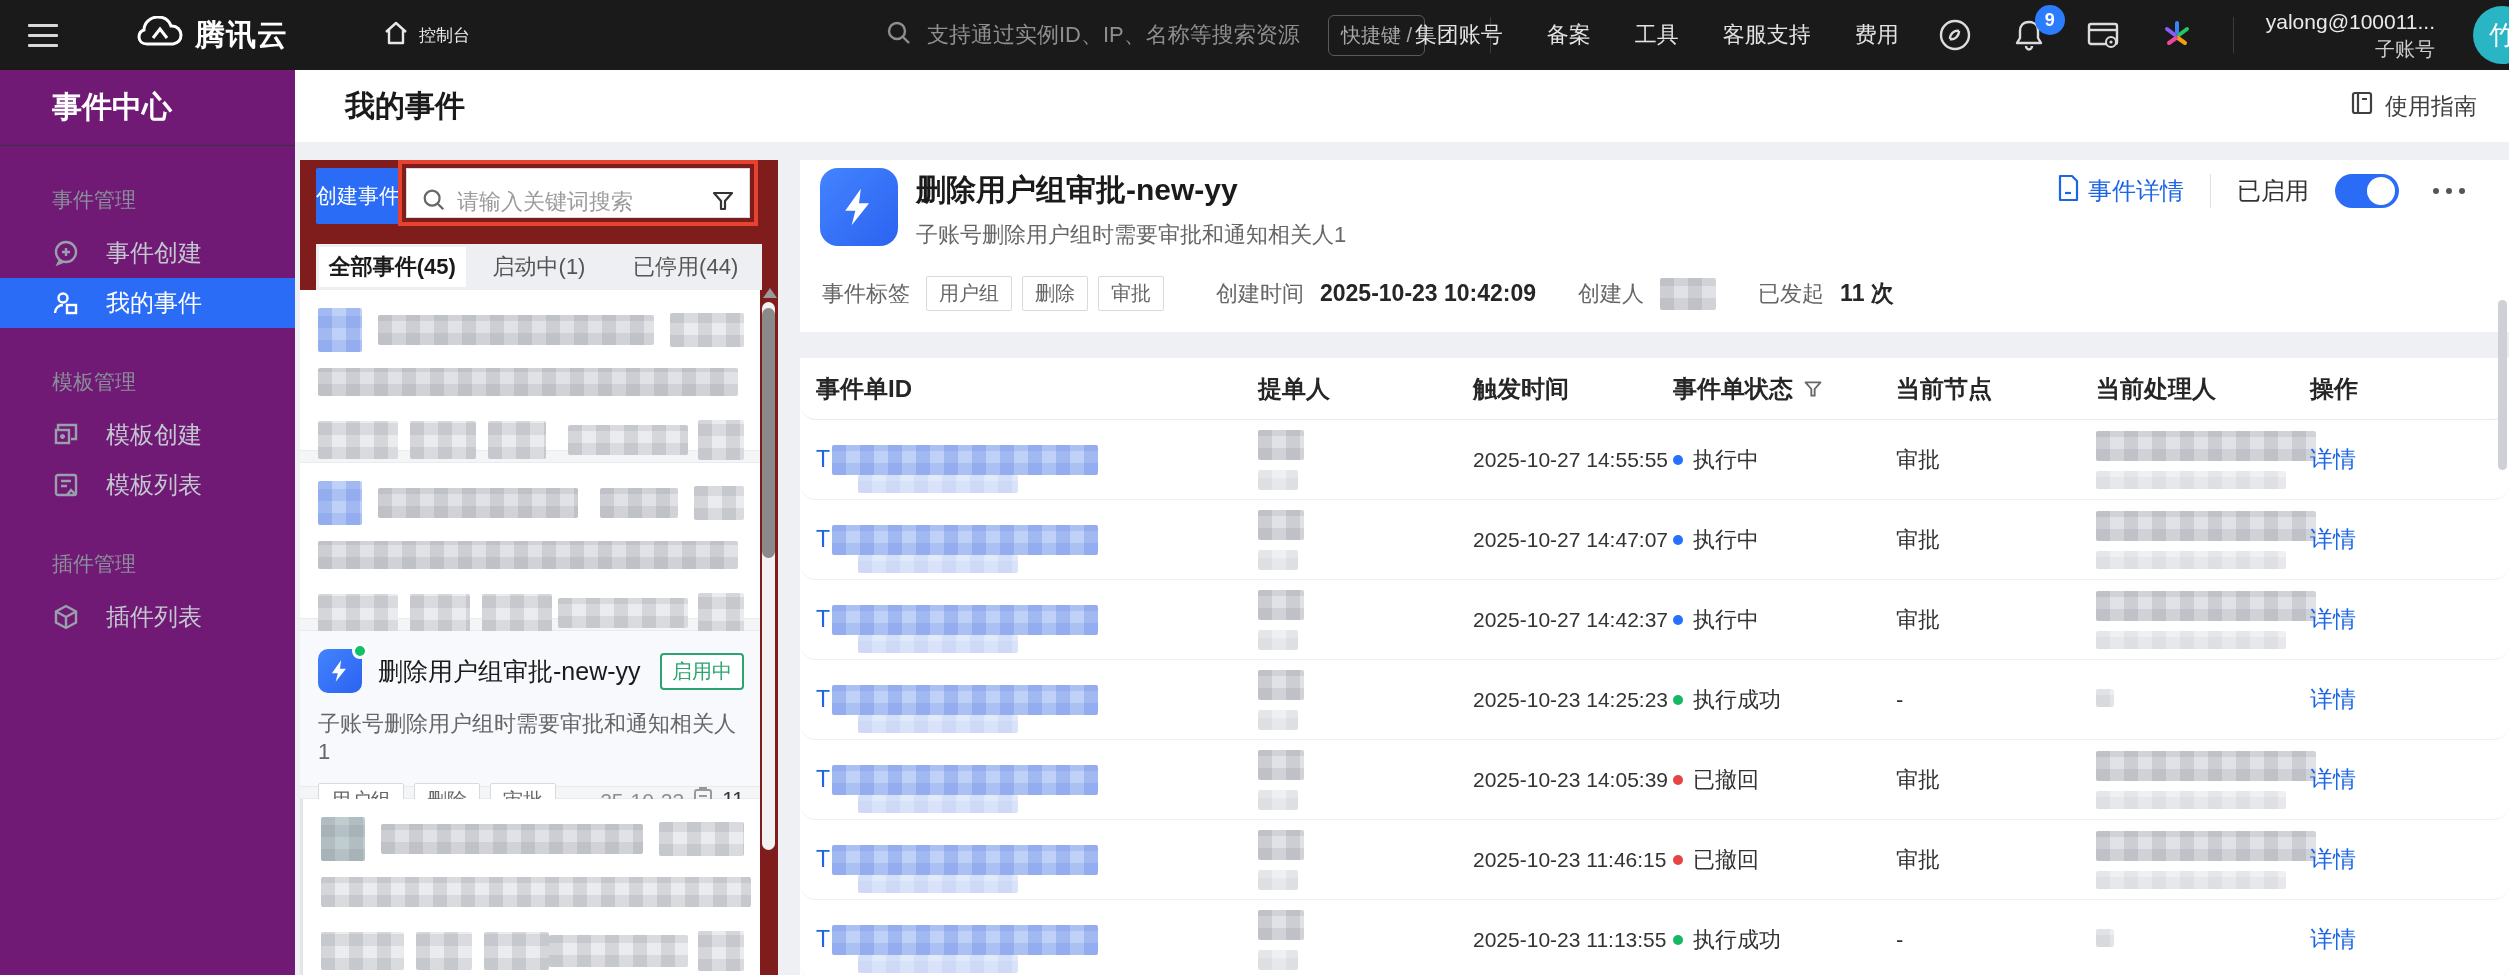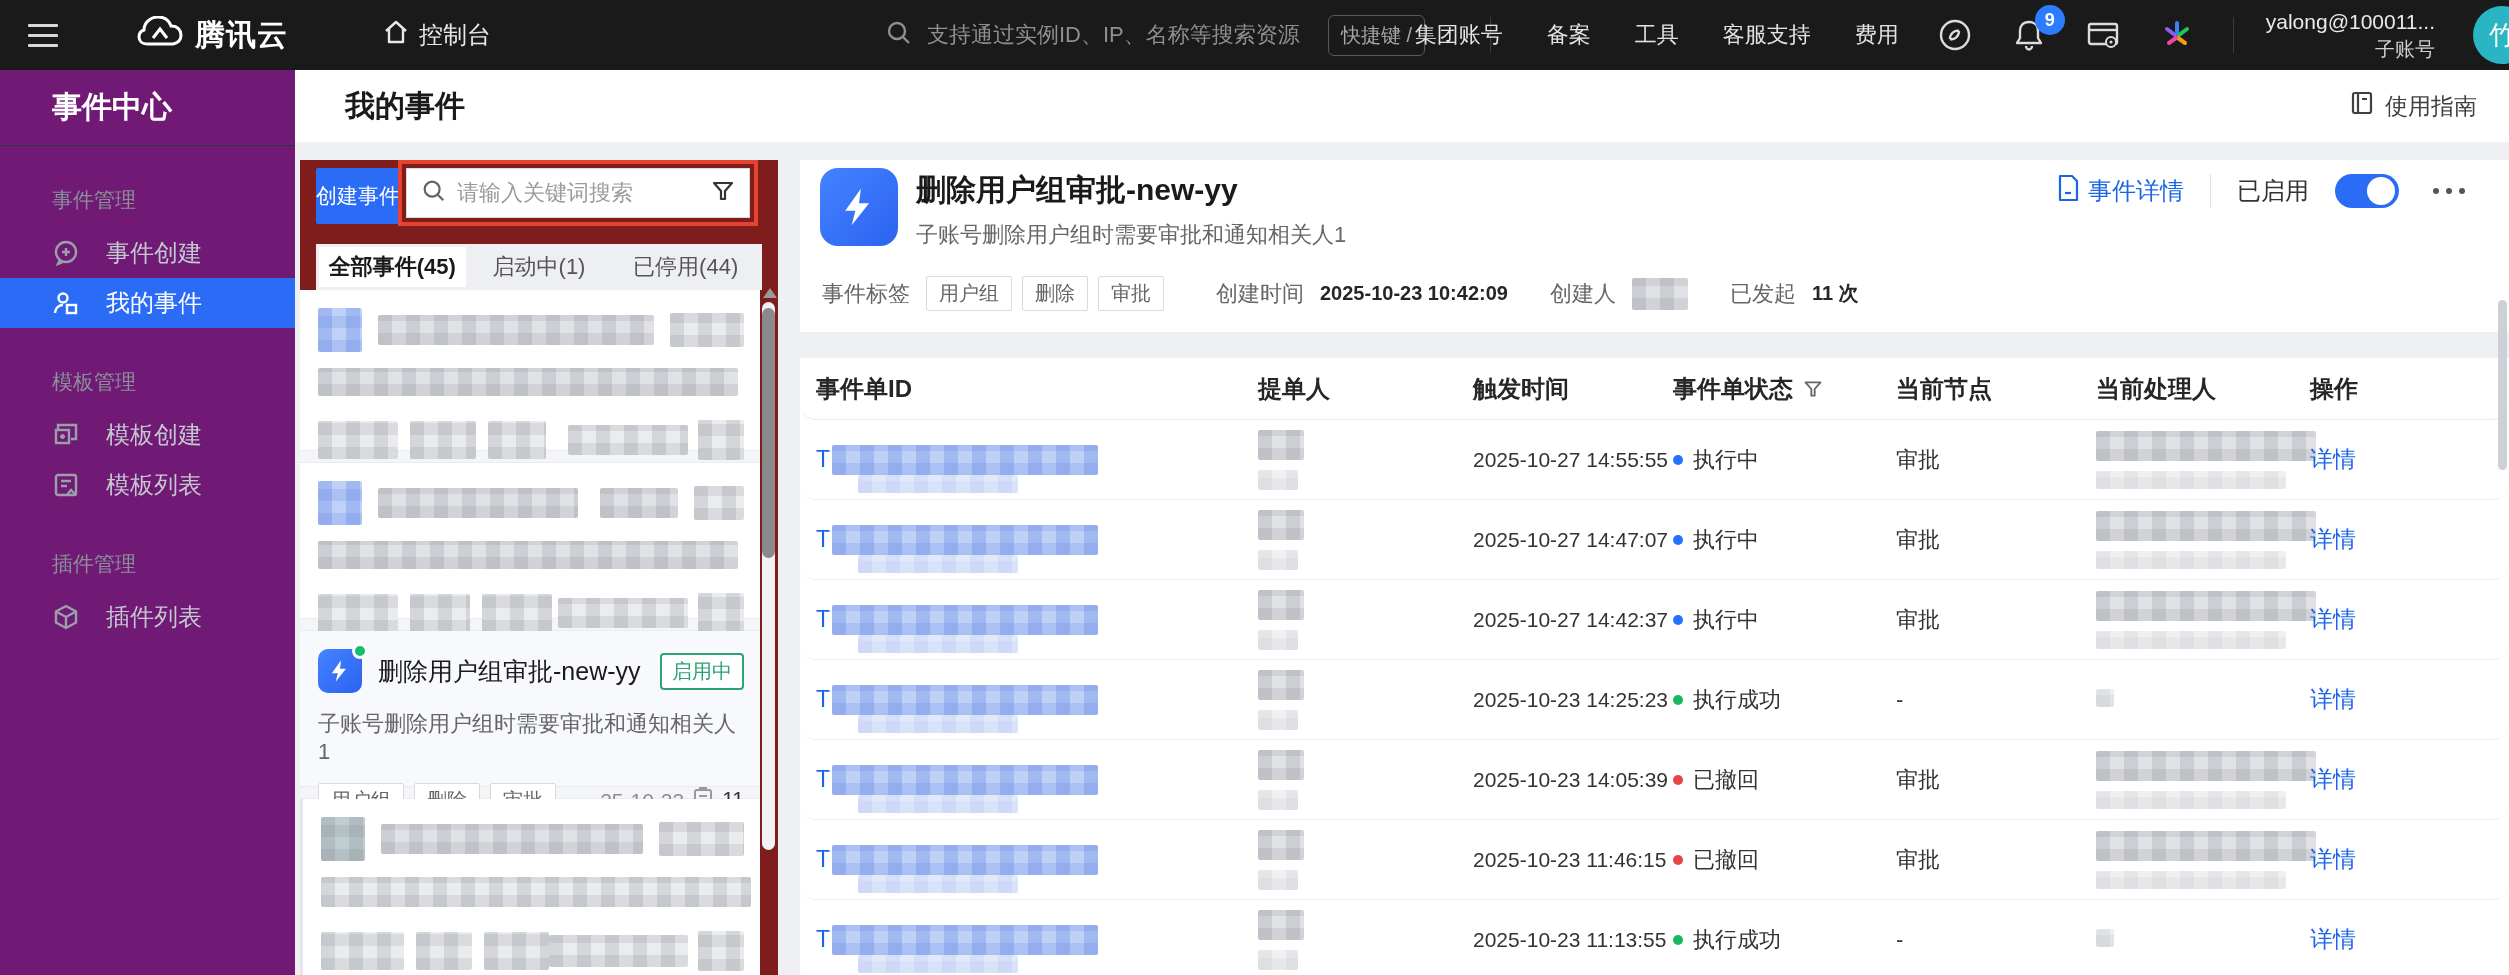--- a/index.html
+++ b/index.html
@@ -5,21 +5,21 @@
   * { margin:0; padding:0; box-sizing:border-box; }
   html,body { background:#eef0f3; font-family:"Liberation Sans","DejaVu Sans",sans-serif; }
   #app { position:relative; width:2509px; height:975px; overflow:hidden; background:#eef0f3; }
 
   
   .topbar { position:absolute; left:0; top:0; width:2509px; height:70px; background:#1a1a1a; display:flex; align-items:center; overflow:hidden; z-index:30;gap:7px; }
   .tb-burger { width:30px; display:flex; flex-direction:column; gap:7px; margin-left:28px; cursor:pointer; }
   .tb-burger span { height:3px; background:#d9d9d9; border-radius:1px; }
   .tb-logo { display:flex; align-items:center; gap:12px; margin-left:72px; }
   .tb-brand { color:#fff; font-size:30px; font-weight:700; letter-spacing:1px; }
-  .tb-console { display:flex; align-items:center; gap:10px; margin-left:88px; color:#e8e8e8; font-size:24px; cursor:pointer; }
+  .tb-console { display:flex; align-items:center; gap:10px; margin-left:88px; color:#e8e8e8; font-size:17px; cursor:pointer; }
   .tb-search { position:absolute; left:885px; top:0; height:70px; display:flex; align-items:center; gap:14px; width:600px; }
   .tb-search-ph { color:#8f8f8f; font-size:22px; }
   .tb-shortcut { position:absolute; right:60px; border:1px solid #5a5a5a; border-radius:6px; color:#a8a8a8; font-size:20px; padding:6px 12px; }
   .tb-sep { position:absolute; left:1490px; top:17px; width:1px; height:36px; background:#3c3c3c; }
   .tb-right { position:absolute; right:0; top:0; height:70px; display:flex; align-items:center; gap:38px; padding-right:0; }
   .tb-menu { display:flex; align-items:center; gap:44px; }
   .tb-menu-item { color:#e3e3e3; font-size:22px; cursor:pointer; white-space:nowrap; }
   .tb-iconbtn { position:relative; width:36px; height:36px; display:flex; align-items:center; justify-content:center; cursor:pointer; }
   .tb-badge { position:absolute; top:-12px; right:-18px; min-width:30px; height:30px; border-radius:15px; background:#2b7cff; color:#fff; font-size:18px; font-weight:700; display:flex; align-items:center; justify-content:center; padding:0 7px; }
   .tb-acct-sep { width:1px; height:36px; background:#3c3c3c; }
@@ -40,21 +40,21 @@
 
   
   .page-header { position:absolute; left:295px; top:70px; right:0; height:72px; background:#fff; display:flex; align-items:center; justify-content:space-between; padding:0 32px 0 50px; z-index:10; }
   .page-title { font-size:30px; font-weight:700; color:#1a1a1a; }
   .guide { display:flex; align-items:center; gap:10px; color:#404040; font-size:23px; cursor:pointer; }
 
   
   .left-panel { position:absolute; left:300px; top:160px; width:478px; height:945px; background:#7f1d1d; overflow:hidden; }
   .lp-create { position:absolute; left:16px; top:8px; width:84px; height:56px; background:#2b6cf6; color:#fff; font-size:21px; border:none; border-radius:2px; cursor:pointer; line-height:1.2; }
   .lp-search-annot { position:absolute; left:98px; top:0; width:360px; height:66px; border:4px solid #e5432f; padding:4px; }
-  .lp-search { width:100%; height:100%; border:1px solid #d8dade; display:flex; align-items:center; gap:10px; padding:0 14px; background:#fff; }
+  .lp-search { width:100%; height:100%; border:1px solid #d8dade; display:flex; align-items:flex-end; gap:10px; padding:0 14px; background:#fff; }
   .lp-search-ph { color:#9b9b9b; font-size:22px; flex:1; }
   .lp-tabs { position:absolute; left:16px; top:84px; width:446px; height:46px; background:#edeff2; display:flex; padding:3px; }
   .lp-tab { flex:1; display:flex; align-items:center; justify-content:center; font-size:22px; color:#555; cursor:pointer; }
   .lp-tab.active { background:#fff; color:#1a1a1a; font-weight:700; }
   .lp-cards { position:absolute; left:0; top:130px; width:460px; bottom:0; }
   .card { position:relative; padding:18px 16px 14px 18px; background:#fff; }
   .card-sep { height:13px; background:#f4f5f7; border-top:1px solid #e9ebee; border-bottom:1px solid #e9ebee; }
   .card-r1 { display:flex; align-items:center; gap:16px; }
   .card-icon { position:relative; width:44px; height:44px; border-radius:10px; flex:0 0 auto; }
   .card-icon.blue { background:linear-gradient(135deg,#4383ff,#2b63f0); display:flex; align-items:center; justify-content:center; }
@@ -89,21 +89,21 @@
   .d-actions { position:absolute; right:44px; top:14px; display:flex; align-items:center; gap:26px; }
   .d-link { display:flex; align-items:center; gap:8px; color:#1c66e6; font-size:24px; cursor:pointer; }
   .v-sep { width:1px; height:34px; background:#e0e0e0; }
   .enabled-label { color:#333; font-size:24px; }
   .toggle { position:relative; width:64px; height:34px; border-radius:17px; background:#2b6cf6; cursor:pointer; }
   .toggle .knob { position:absolute; top:3px; right:4px; width:28px; height:28px; border-radius:50%; background:#fff; }
   .more-dots { display:flex; gap:7px; margin-left:8px; cursor:pointer; }
   .more-dots i { width:6px; height:6px; border-radius:50%; background:#555; }
   .d-meta { position:absolute; left:22px; top:116px; display:flex; align-items:center; font-size:22px; color:#666; }
   .d-meta .lbl { color:#666; margin-right:16px; }
-  .d-meta .val { color:#262626; font-weight:700; font-size:20px; }
+  .d-meta .val { color:#262626; font-weight:700; font-size:23px; }
   .meta-gap { width:42px; }
 
   
   .table { position:absolute; left:800px; top:358px; right:0; bottom:0; background:#fff; overflow:hidden; }
   .t-head, .t-row { display:grid; grid-template-columns:442px 215px 200px 223px 200px 214px 1fr; align-items:center; padding-left:16px;border-radius:16px; }
   .t-head { height:62px; font-size:24px; font-weight:700; color:#262626; border-bottom:1px solid #e8eaef; }
   .t-row { height:80px; border-bottom:1px solid #eef0f3; font-size:22px; color:#333; }
   .th-status { display:flex; align-items:flex-end; gap:10px; }
   .c-id { display:flex; align-items:center; }
   .id-prefix { color:#1c66e6; font-size:23px; }

